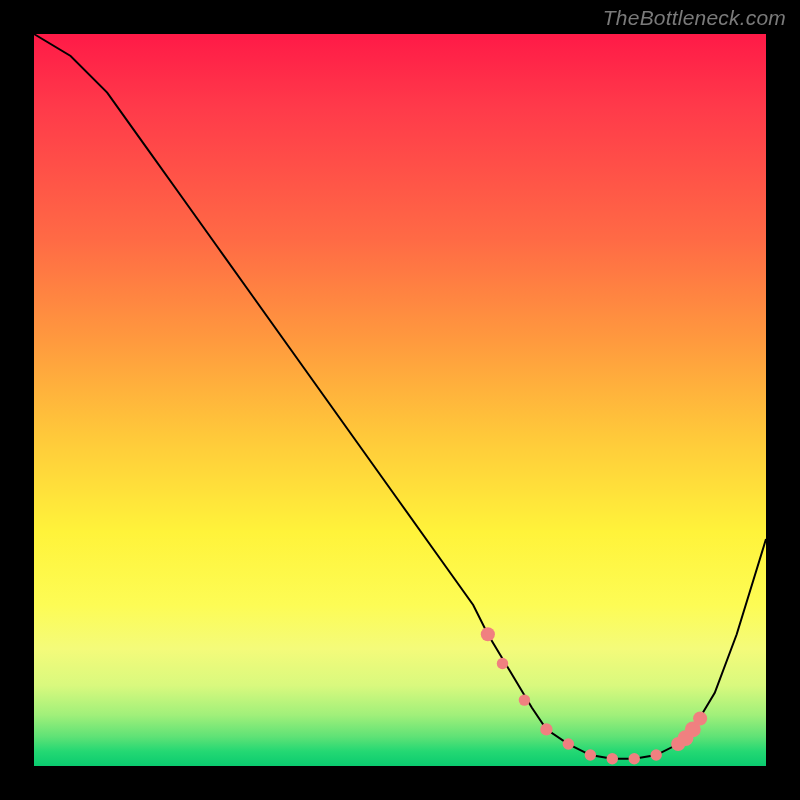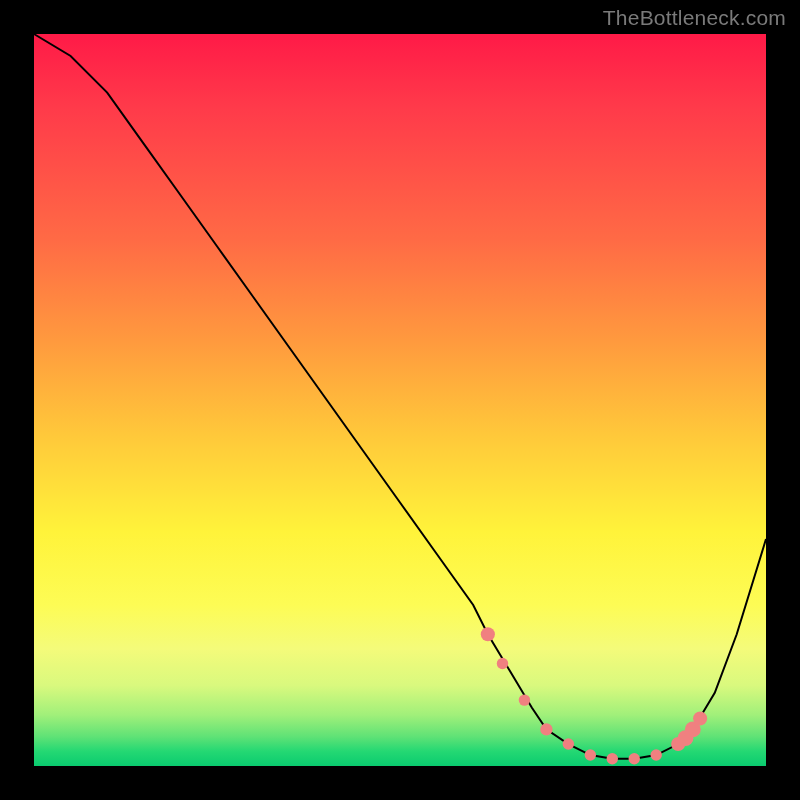--- a/index.html
+++ b/index.html
@@ -53,20 +53,21 @@
   }
   .watermark {
     position: absolute;
     top: 6px;
     right: 14px;
     color: #7a7a7a;
     font-size: 21px;
     letter-spacing: 0.2px;
     font-weight: 400;
     user-select: none;
+    font-style: italic;
   }
 </style>
 </head>
 <body>
 
 <div class="frame">
   <div class="plot-area"></div>
 
   <svg class="overlay" viewBox="0 0 732 732" preserveAspectRatio="none">
     <path id="curve-path" fill="none" stroke-width="2" d="M0.00 0.00 L36.60 21.96 L73.20 58.56 L109.80 109.80 L146.40 161.04 L183.00 212.28 L219.60 263.52 L256.20 314.76 L292.80 366.00 L329.40 417.24 L366.00 468.48 L402.60 519.72 L439.20 570.96 L453.84 600.24 L475.80 636.84 L497.76 673.44 L512.40 695.40 L534.36 710.04 L556.32 721.02 L578.28 724.68 L600.24 724.68 L622.20 721.02 L644.16 710.04 L658.80 695.40 L680.76 658.80 L702.72 600.24 L732.00 505.08" stroke="#000000"></path>

